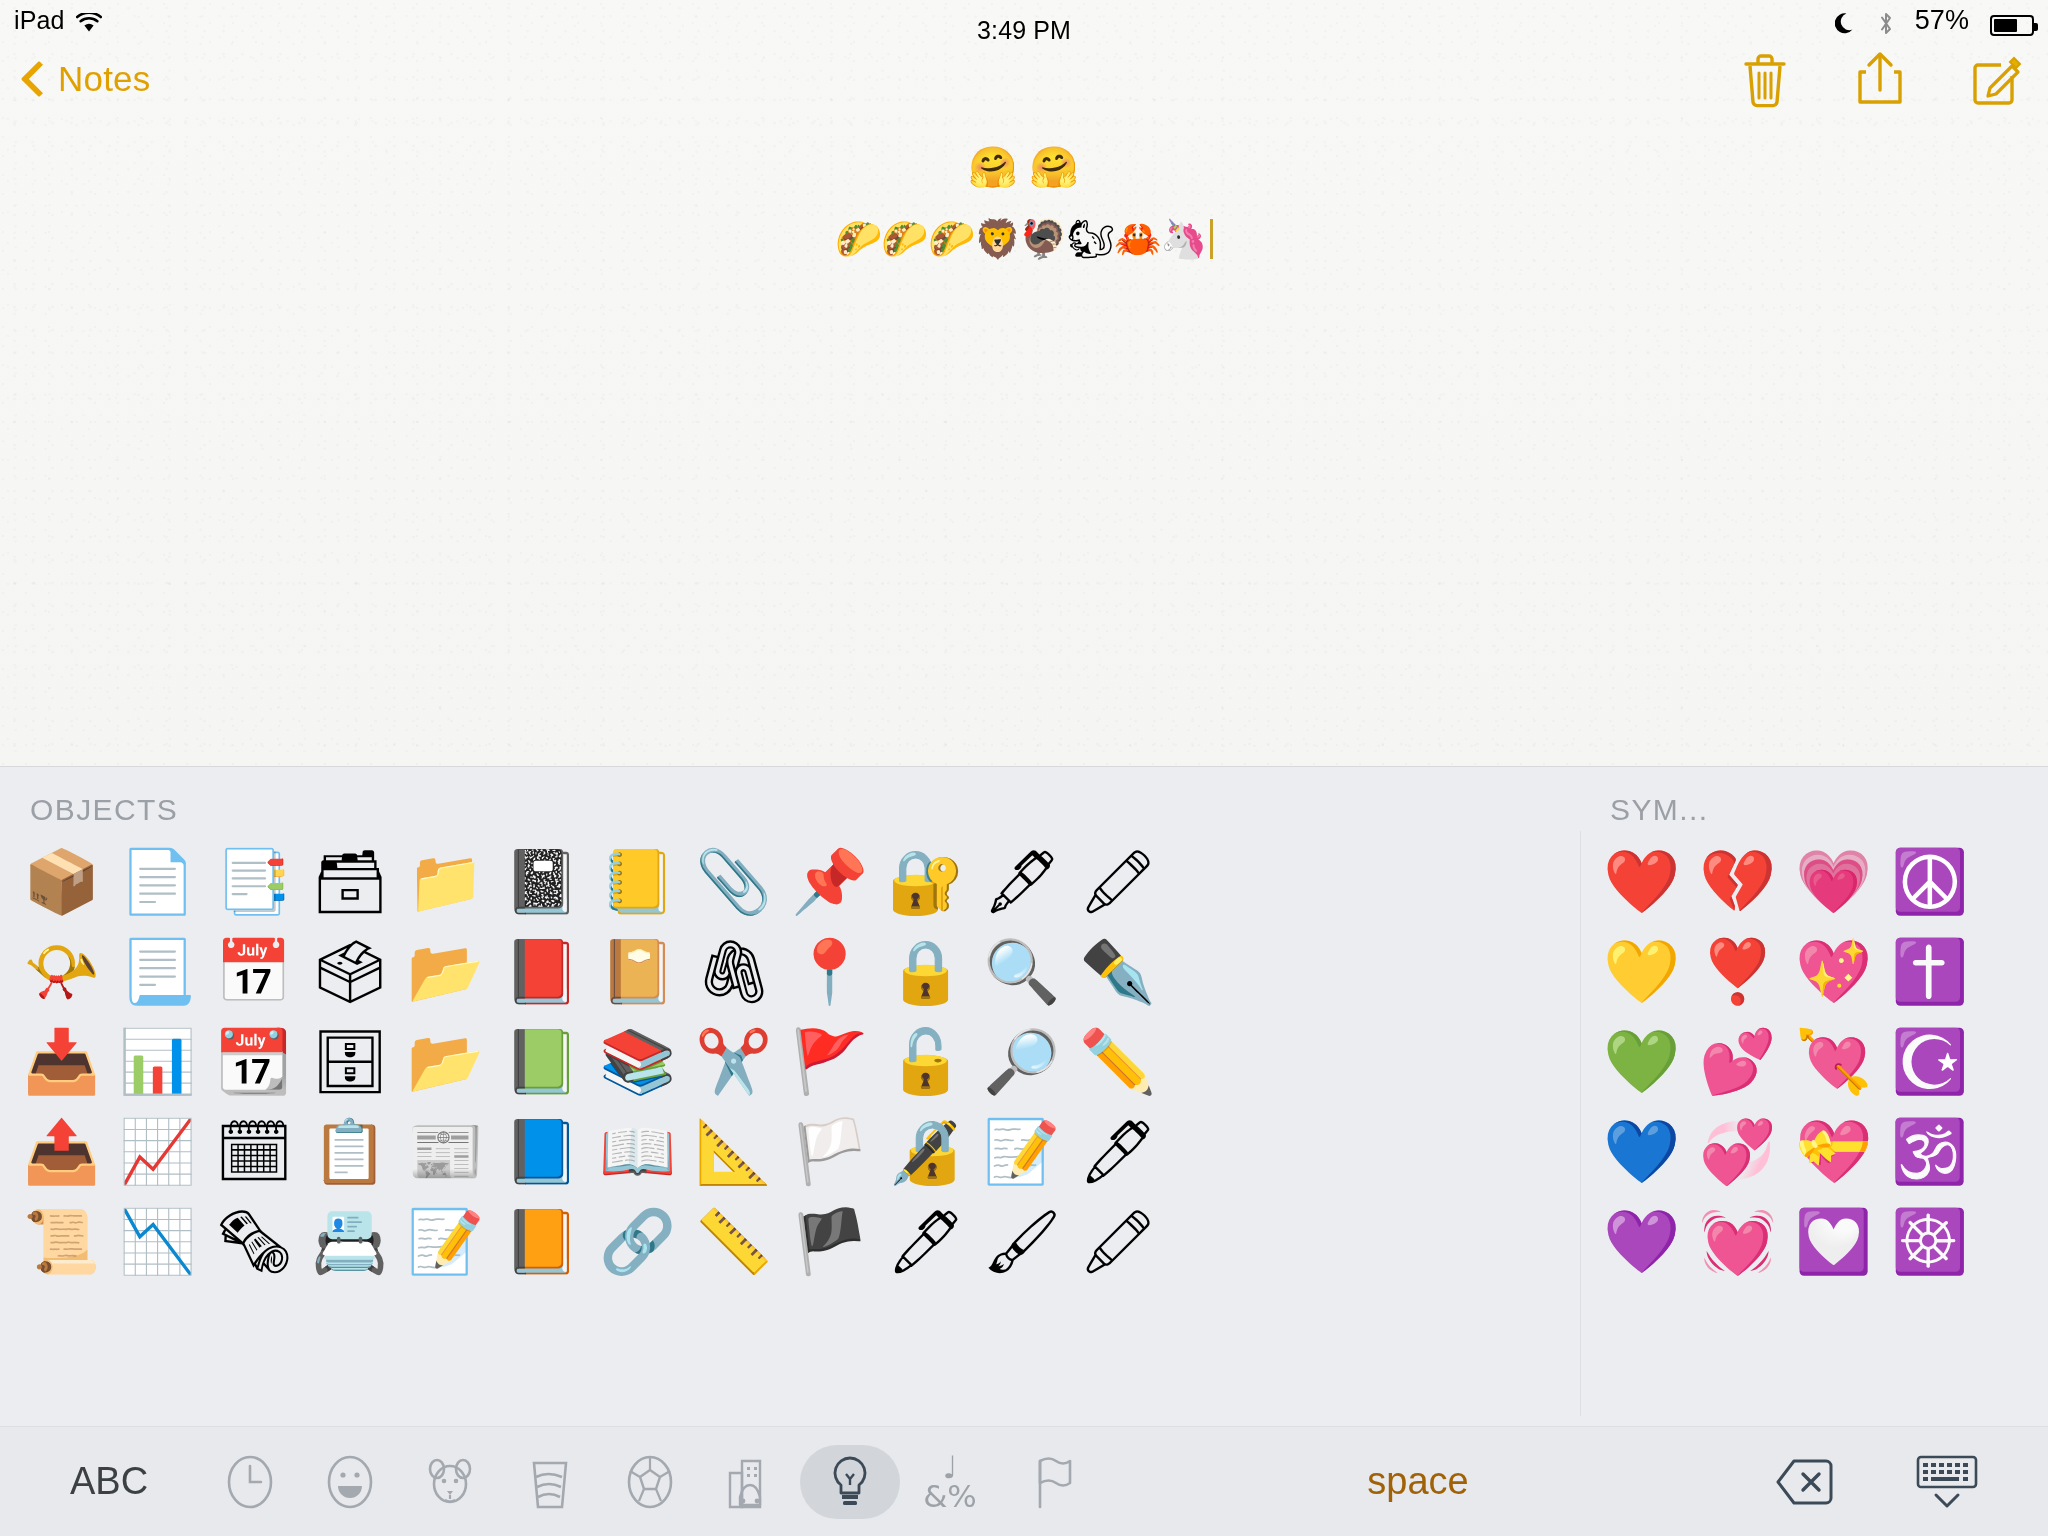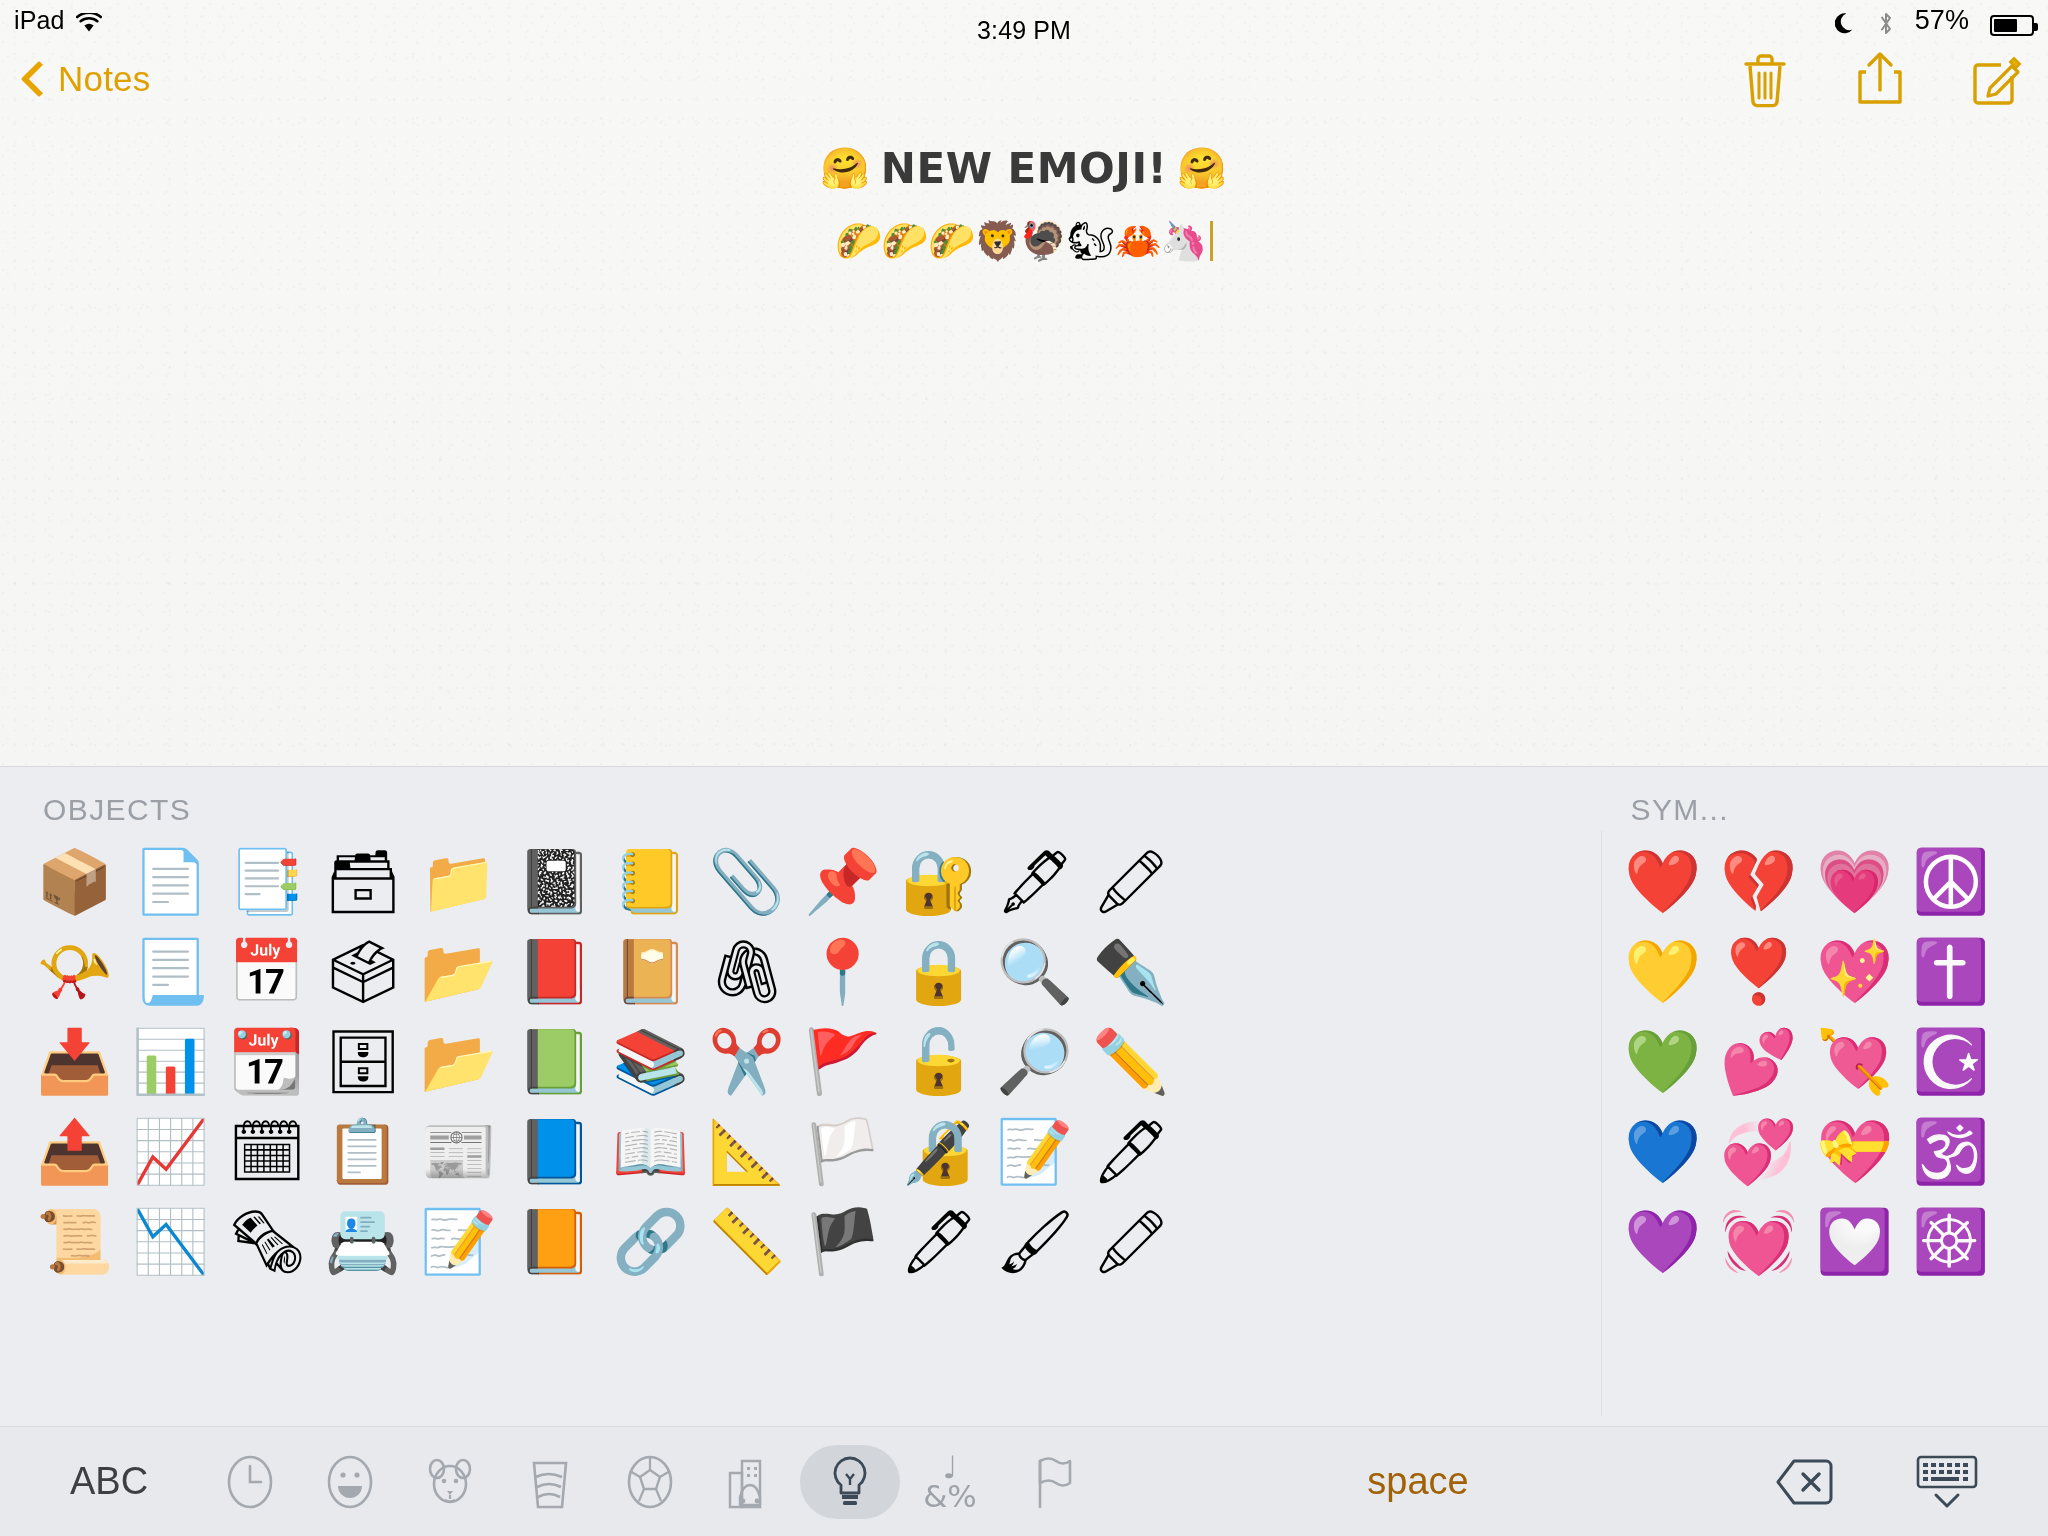--- a/index.html
+++ b/index.html
@@ -172,21 +172,21 @@
     display: flex;
     flex-direction: column;
     border-top: 1px solid #d6d8dc;
   }
   .kb-panels {
     flex: 1;
     display: flex;
     position: relative;
     overflow: hidden;
   }
-  .kb-section { position: relative; margin-left: 13px; }
+  .kb-section { position: relative; }
   .kb-section.objects { width: 1580px; }
   .kb-section.symbols { width: 449px; }
 
   .section-title {
     font-size: 30px;
     color: #9b9fa6;
     letter-spacing: 1.4px;
     padding: 26px 0 0 30px;
     font-weight: 400;
     height: 62px;
@@ -350,21 +350,20 @@
             <path d="M22 38 l22 -22 l6 6 l-22 22 l-8 2 z" stroke="#d8a000" stroke-width="3.2" fill="none" stroke-linejoin="round"></path>
             <path d="M42 12 l4 -4 l6 6 l-4 4 z" fill="#e3b000" stroke="#d8a000" stroke-width="2"></path>
           </svg>
         </span>
       </div>
     </div>
 
     <div class="note-body">
       <div class="note-line note-title">
         <span class="emoji">🤗</span>
-        <span>NEW EMOJI!</span>
         <span class="emoji">🤗</span>
       </div>
       <div class="note-line note-emojis">
         <span>🌮🌮🌮🦁🦃🐿🦀🦄</span>
           <span class="caret"></span>
       </div>
     </div>
   </div>
 
   <div class="keyboard">

